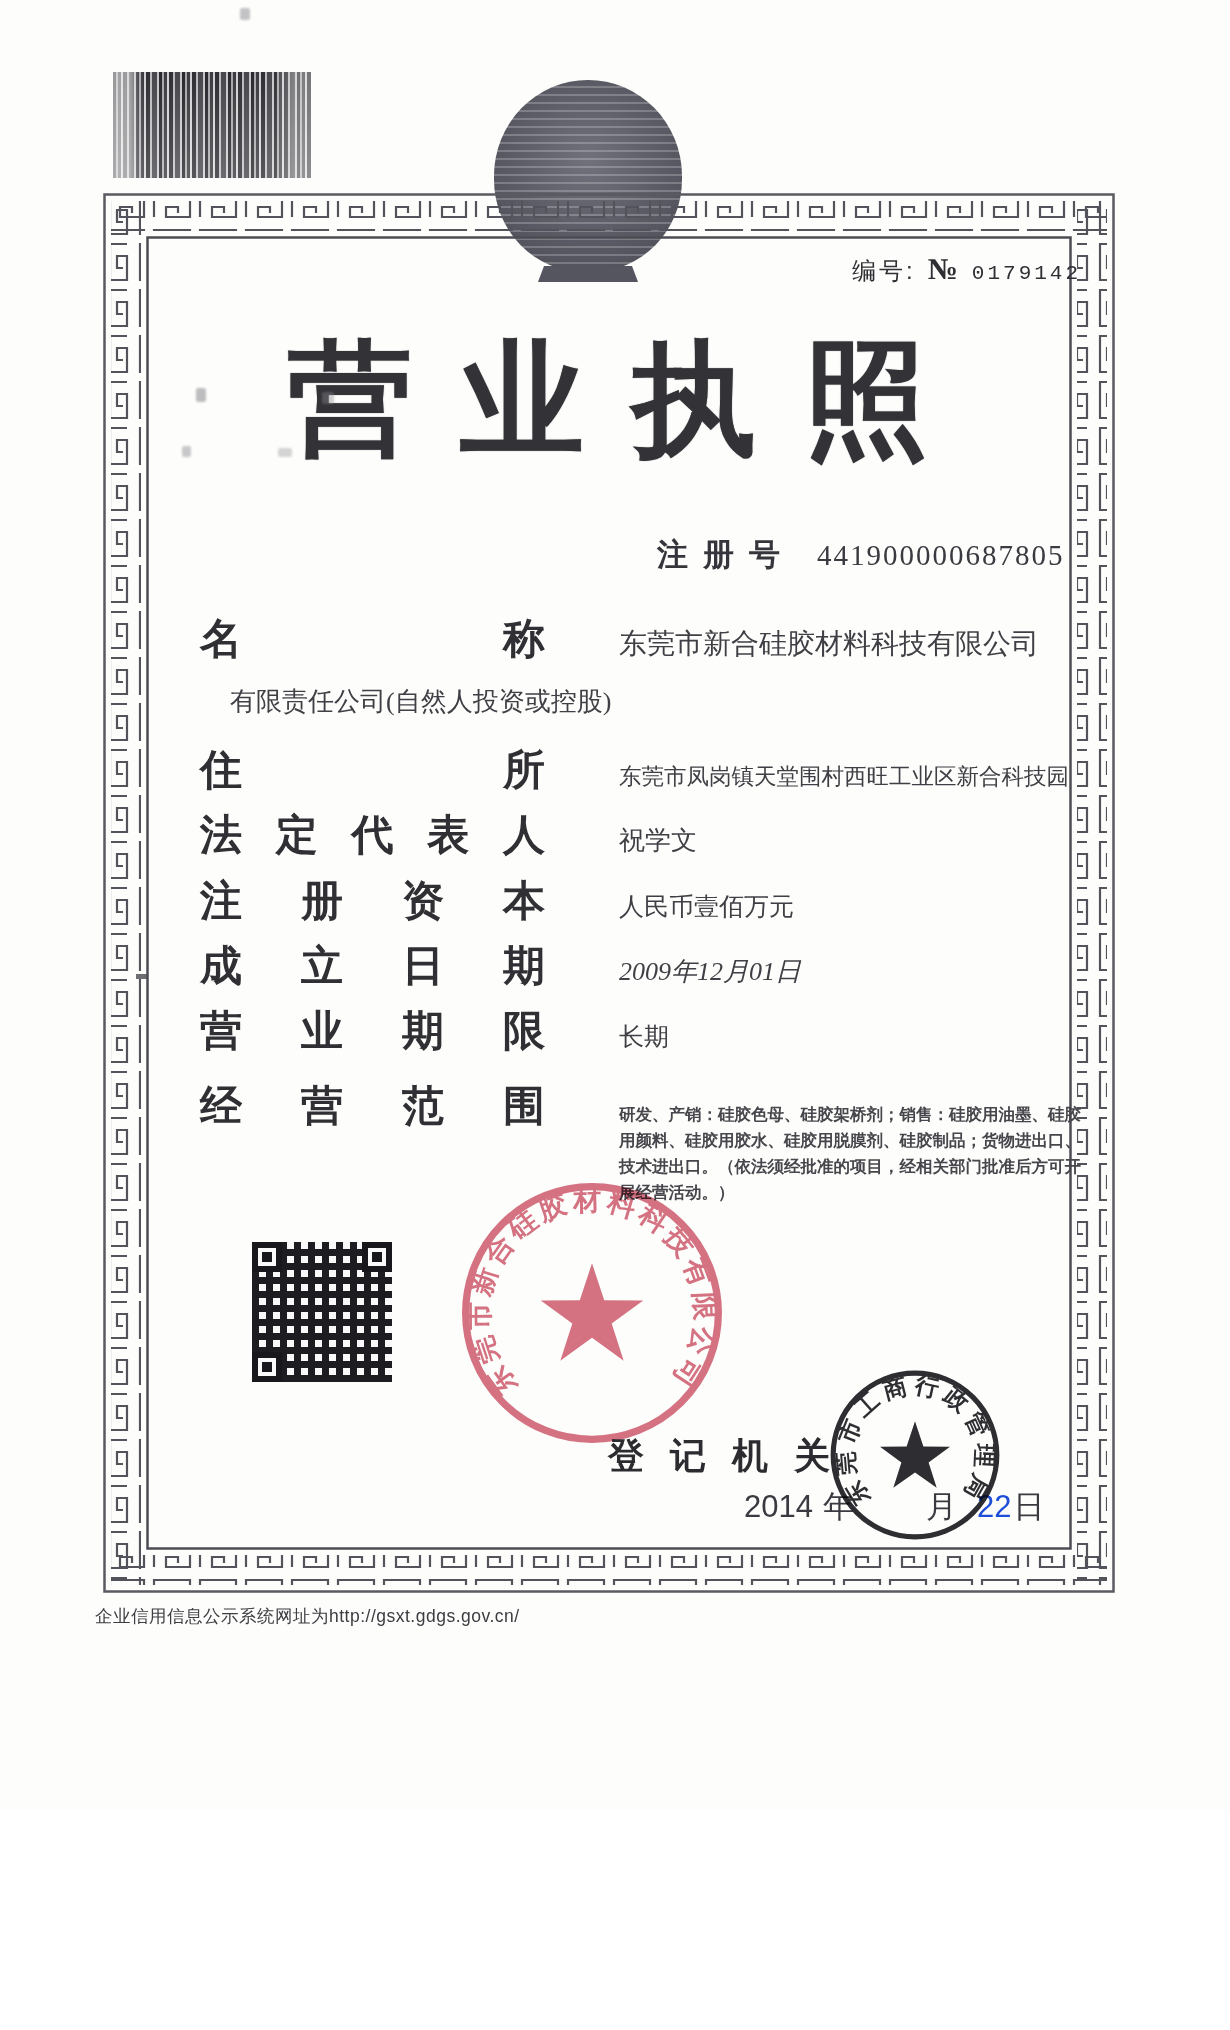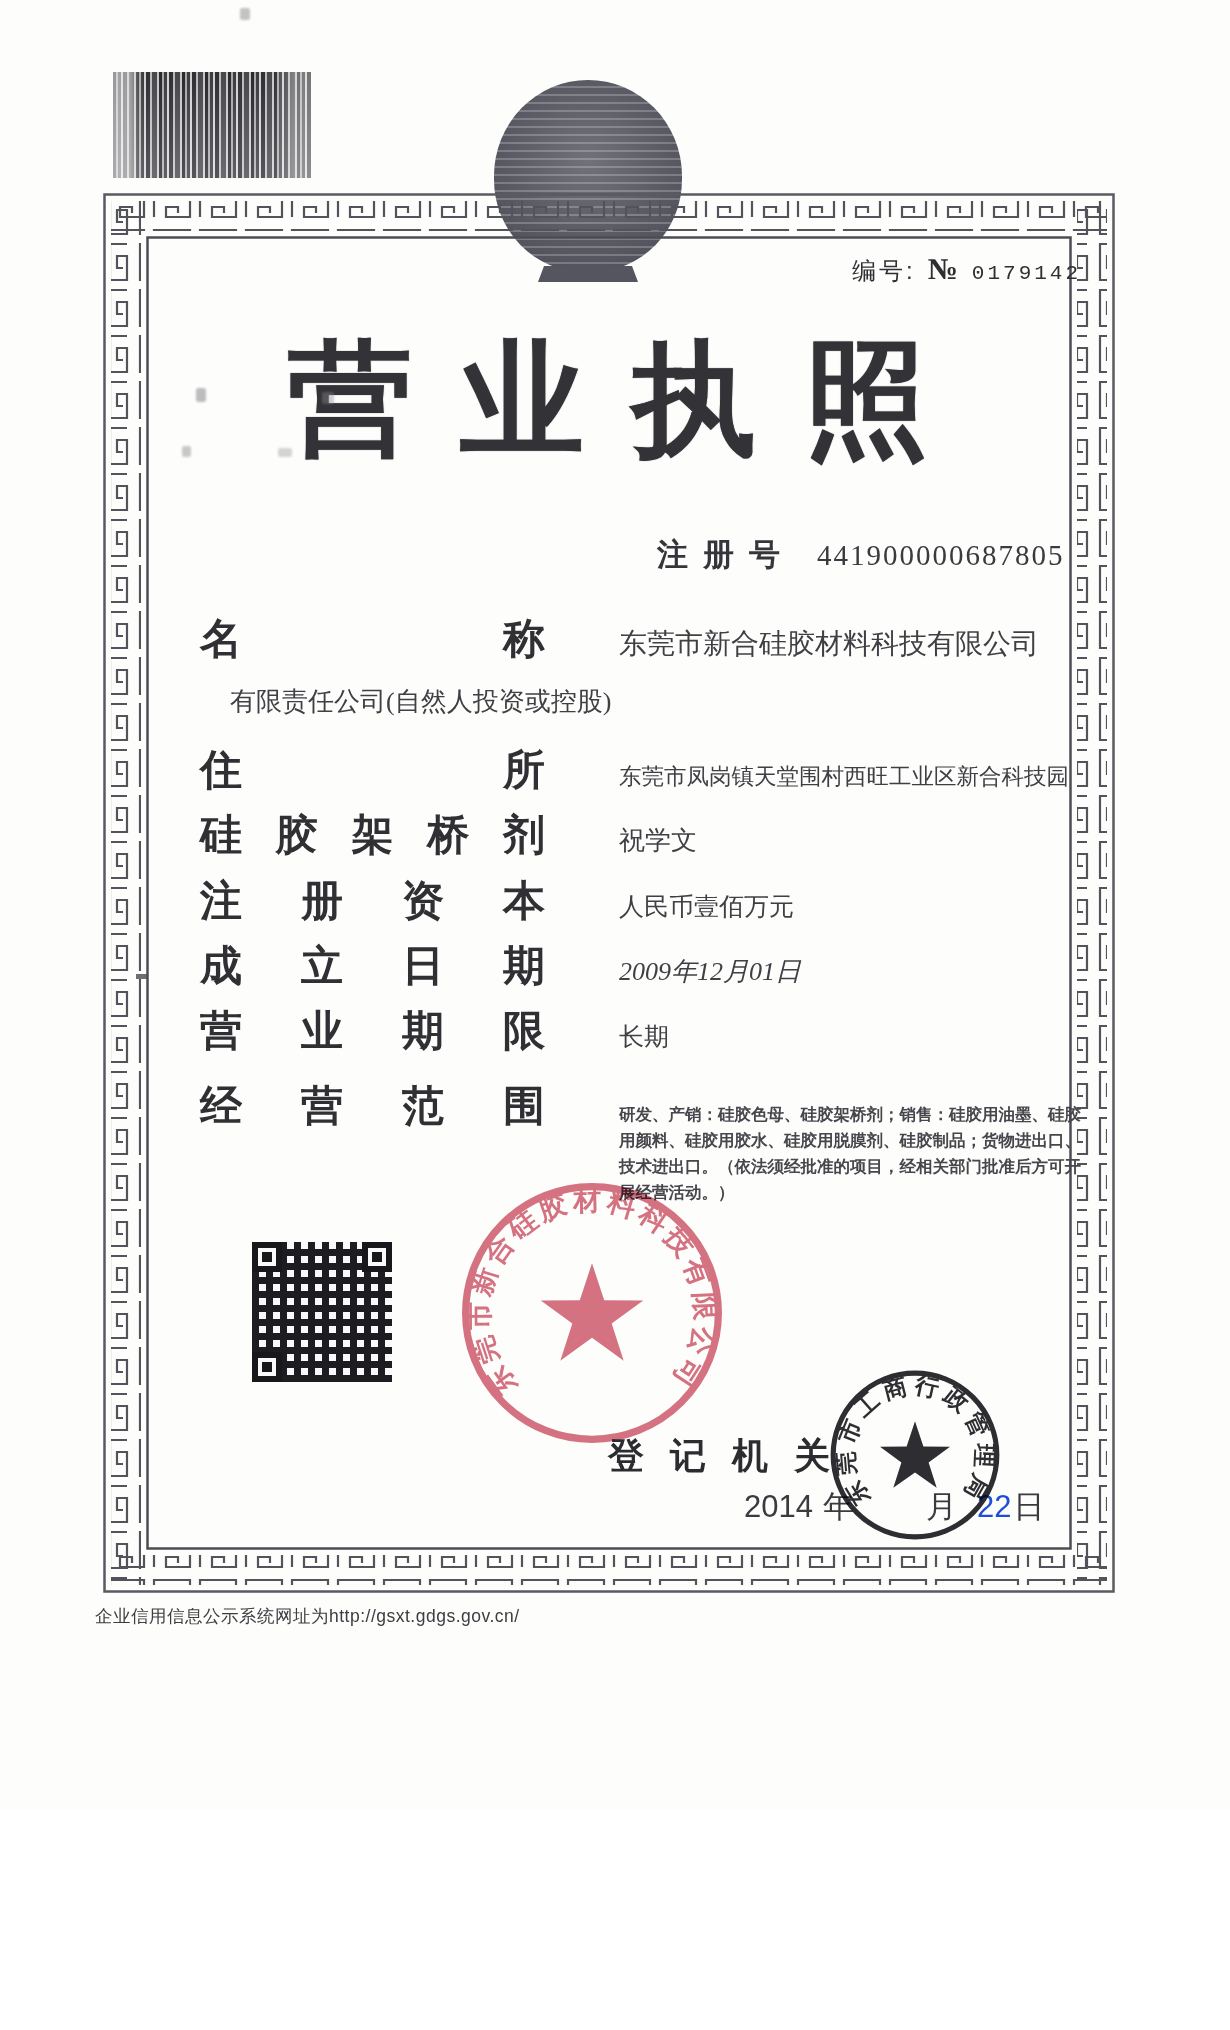--- a/index.html
+++ b/index.html
@@ -162,21 +162,21 @@
     <span class="val">东莞市新合硅胶材料科技有限公司</span>
   </div>
   <div class="row r-type">
     <span class="val">有限责任公司(自然人投资或控股)</span>
   </div>
   <div class="row r-addr">
     <span class="lbl">住所</span>
     <span class="val">东莞市凤岗镇天堂围村西旺工业区新合科技园</span>
   </div>
   <div class="row r-legal">
-    <span class="lbl">硅胶架桥剂</span>
+    <span class="lbl">法定代表人</span>
     <span class="val">祝学文</span>
   </div>
   <div class="row r-cap">
     <span class="lbl">注册资本</span>
     <span class="val">人民币壹佰万元</span>
   </div>
   <div class="row r-date">
     <span class="lbl">成立日期</span>
     <span class="val">2009年12月01日</span>
   </div>

